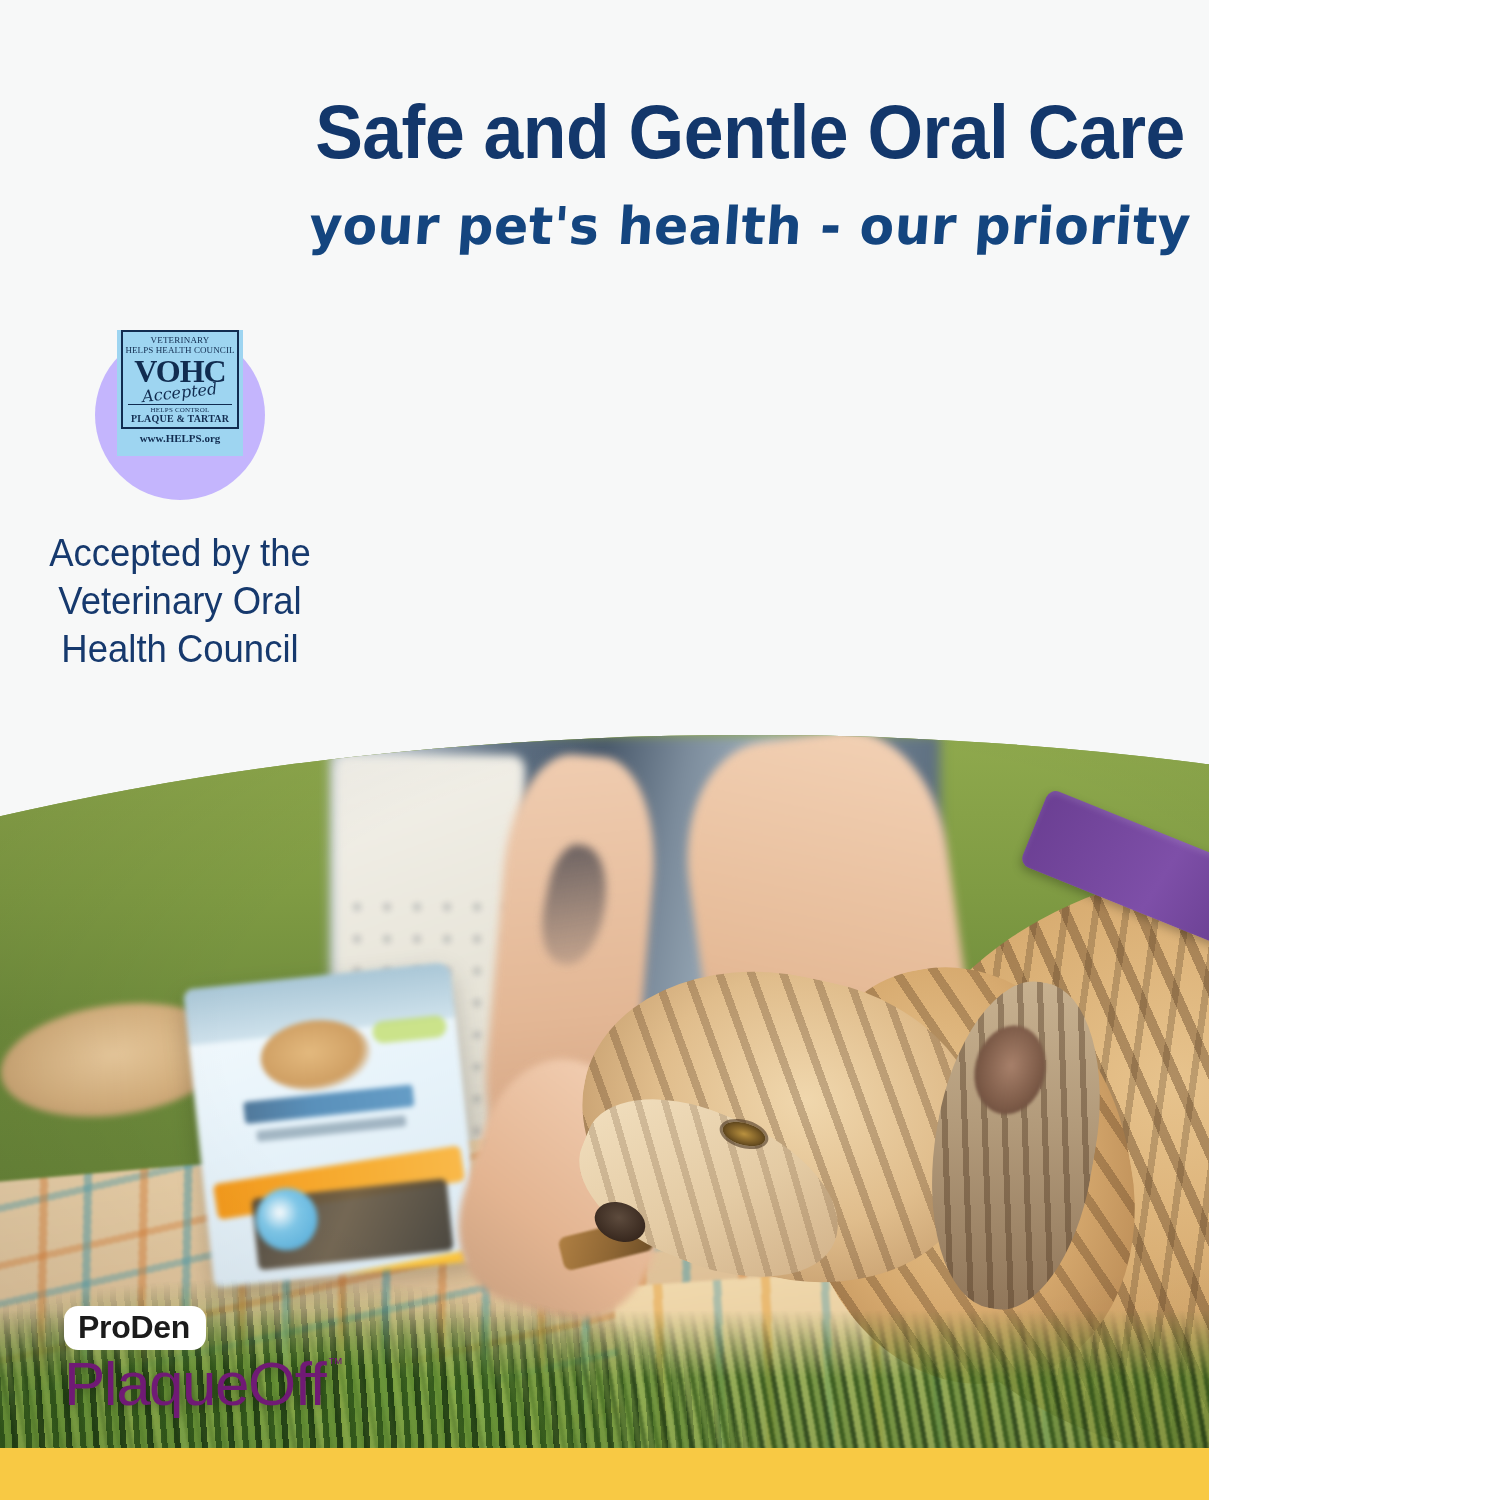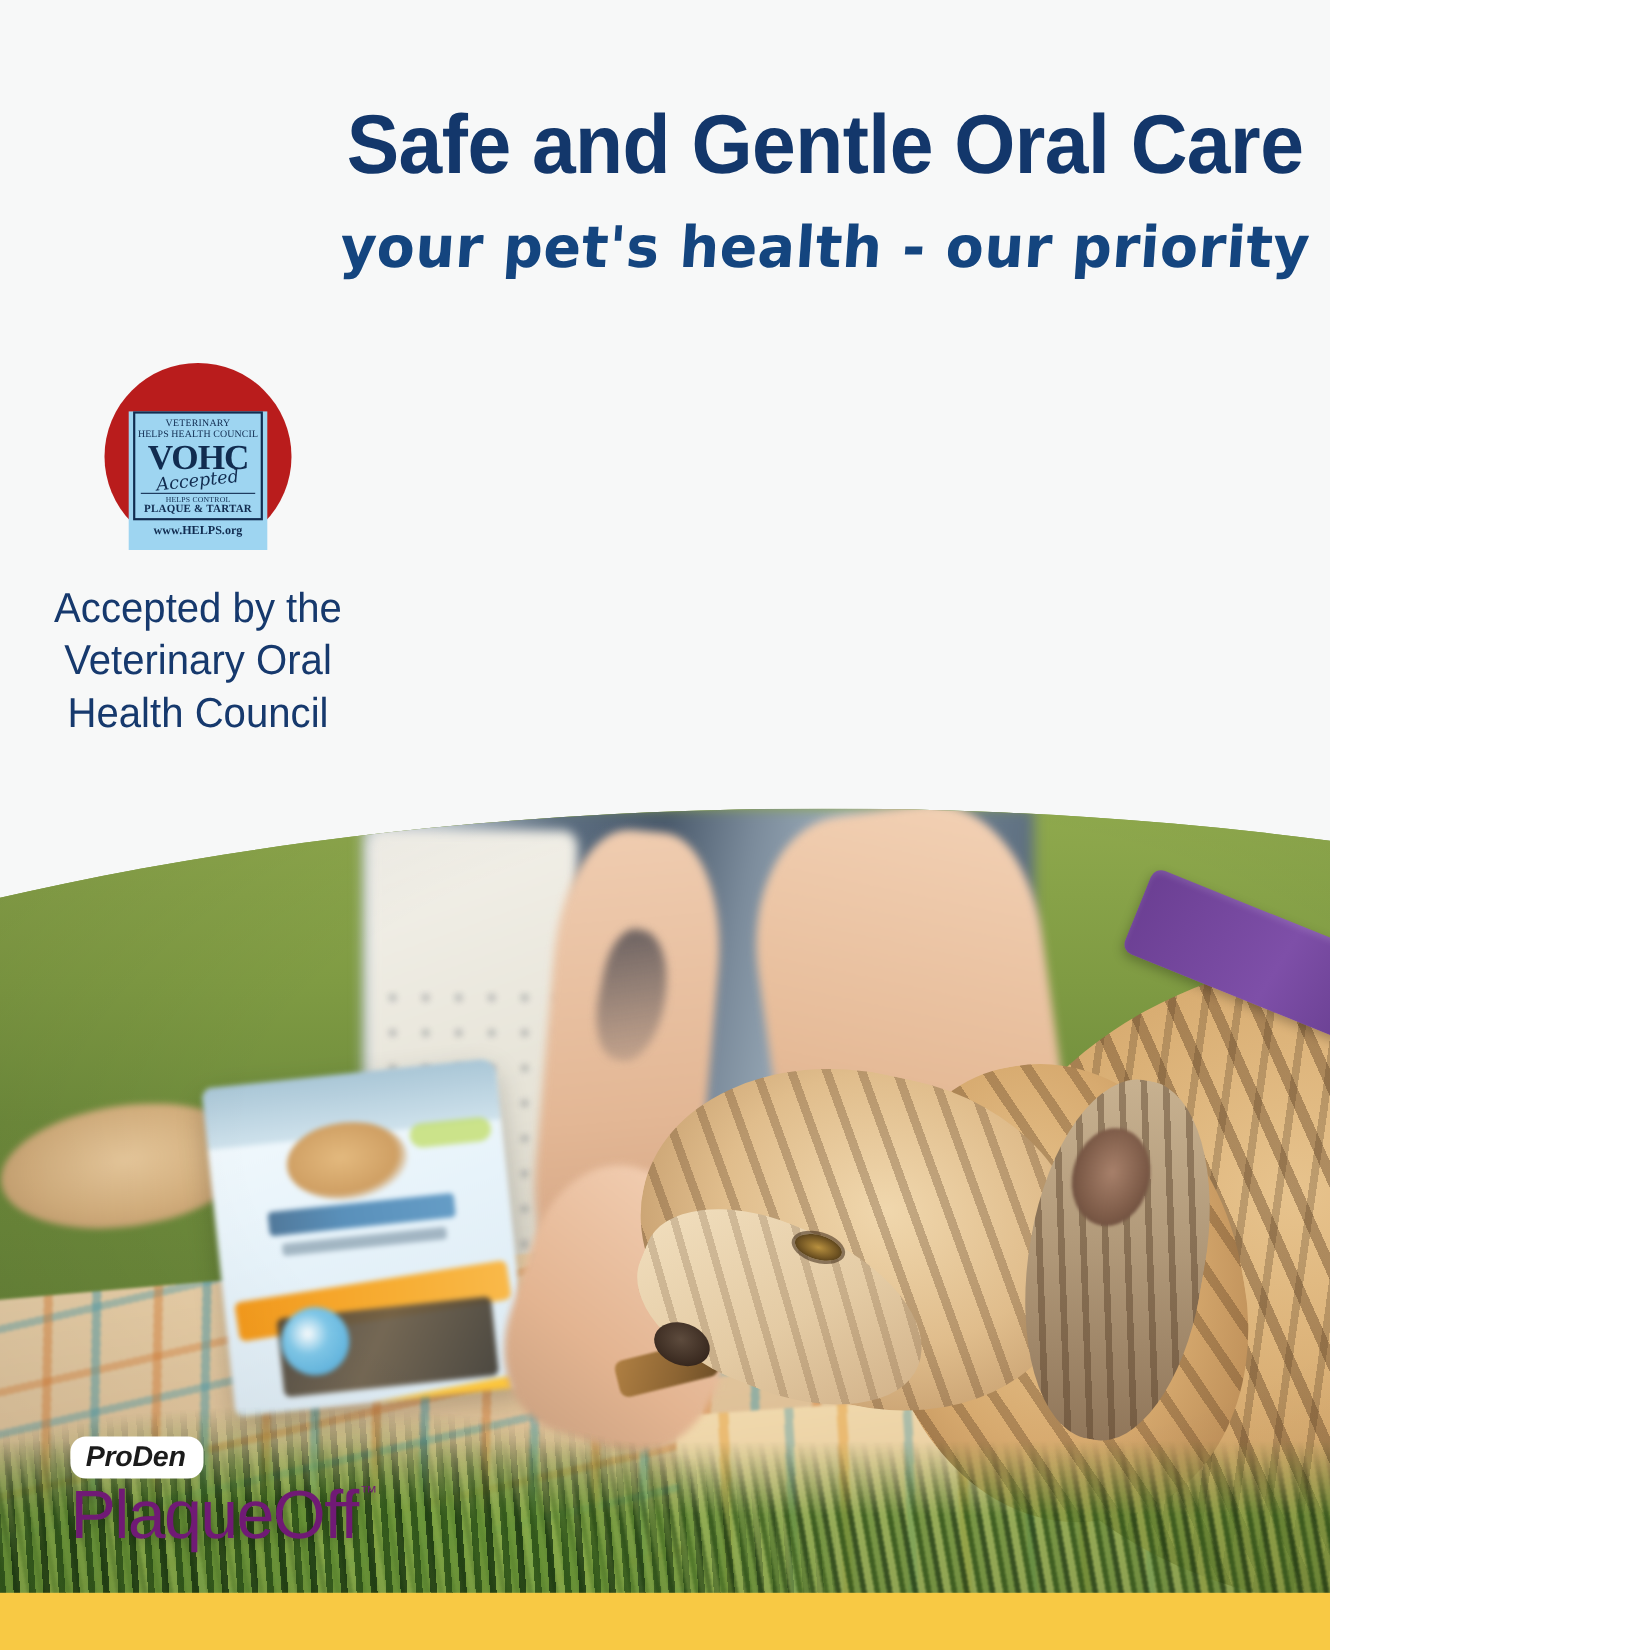--- a/index.html
+++ b/index.html
@@ -54,23 +54,23 @@
   }
   .feature {
     width:240px;
     display:flex;
     flex-direction:column;
     align-items:center;
   }
   .icon-circle {
     width:170px; height:170px;
     border-radius:50%;
-    background:#b91c1c;
+    background:#c4b5fd;
     display:flex;
-    align-items:flex-end;
+    align-items:flex-start;
     justify-content:center;
     flex:0 0 auto;
   }
   .feature-label {
     margin-top:30px;
     text-align:center;
     font-size:38px;
     line-height:1.26;
     color:#16396d;
     font-family:"Liberation Sans", sans-serif;
@@ -431,23 +431,22 @@
   #brand {
     position:absolute;
     left:64px; top:1306px;
     z-index:6;
     pointer-events:none;
   }
   .brand-pill {
     display:inline-block;
     background:#ffffff;
     color:#1b1b1b;
-    font-size:26px;
+    font-size:32px;
     font-weight:bold;
-    font-style:italic;
     padding:3px 16px 4px 14px;
     border-radius:14px;
     letter-spacing:-0.3px;
     font-family:"Liberation Sans", sans-serif;
   }
   .brand-main {
     margin-top:2px;
     color:#701a75;
     font-size:62px;
     font-weight:400;

